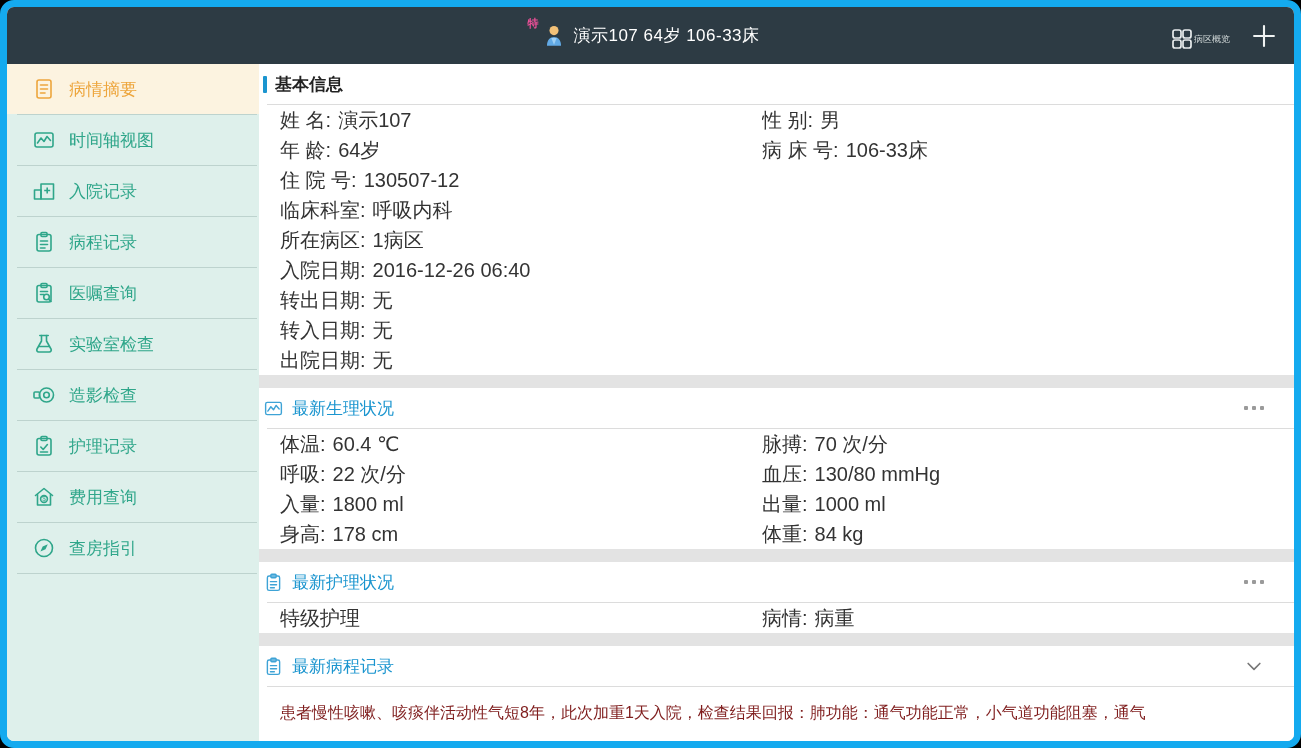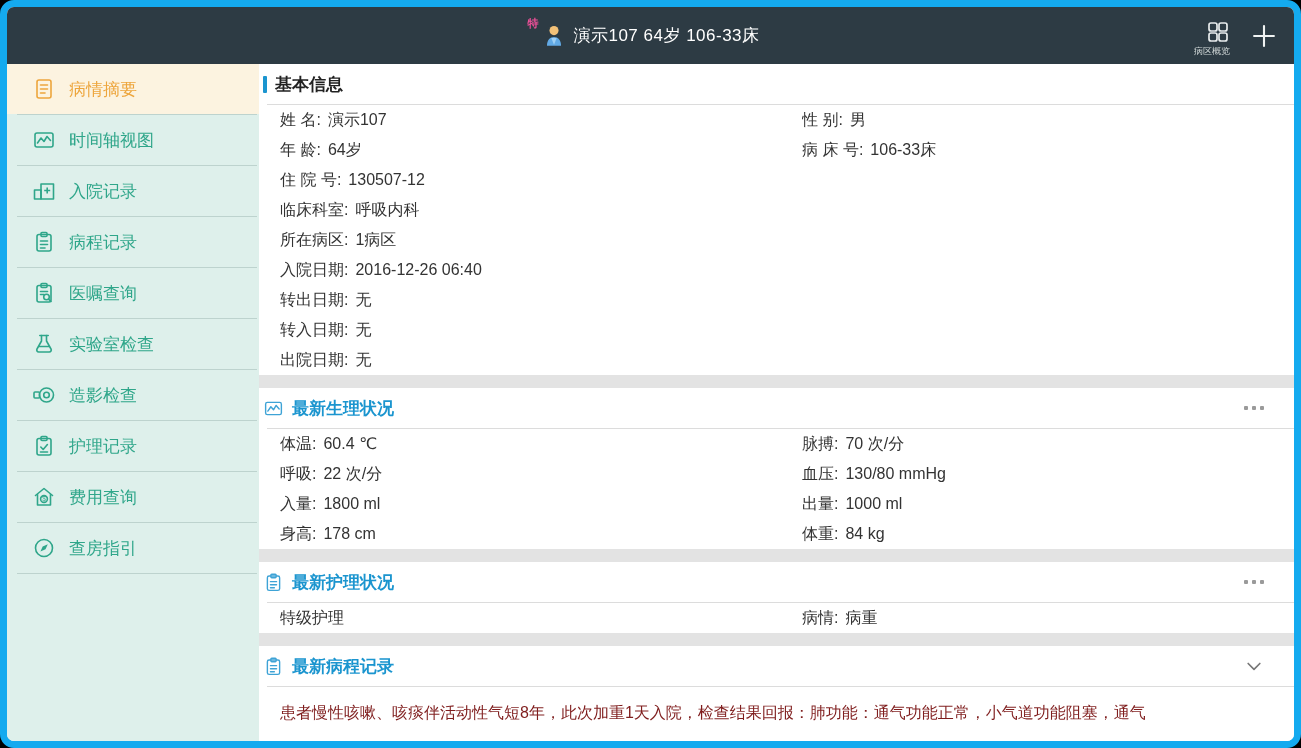--- a/index.html
+++ b/index.html
@@ -22,21 +22,21 @@
     position: absolute; left: -14px; top: -7px;
     color: #f0509a; font-size: 11px; font-weight: bold;
   }
   .person-svg { width: 26px; height: 26px; display: block; }
   .patient-title { color: #ffffff; font-size: 17px; letter-spacing: 0.5px; text-align: center; }
 
   .titlebar-right {
     position: absolute; right: 16px; top: 0; height: 100%;
     display: flex; align-items: center; gap: 20px;
   }
-  .ward-overview { display: flex; flex-direction: column; align-items: flex-end; cursor: pointer; margin-top: 6px; }
+  .ward-overview { display: flex; align-items: center; cursor: pointer; margin-top: 6px; }
   .ward-overview svg { width: 24px; height: 24px; }
   .ward-overview-label { color: #cfd6d6; font-size: 9px; margin-top: 1px; }
   .add-btn { width: 28px; height: 28px; cursor: pointer; }
   .add-btn svg { width: 28px; height: 28px; }
 
   
   .app-body { display: flex; height: 677px; }
 
   
   .sidebar { width: 252px; background: #def0eb; flex: none; }
@@ -51,33 +51,33 @@
 
   
   .main { flex: 1; background: #fff; color: #333; overflow: hidden; }
 
   .sec-head {
     height: 40px; display: flex; align-items: center;
     padding-left: 4px; gap: 8px;
   }
   .blue-bar { width: 4px; height: 17px; background: #1b95cf; border-radius: 1px; }
   .sec-title-dark { font-size: 17px; font-weight: bold; color: #222; }
-  .sec-title-blue { font-size: 17px; font-weight: bold; color: #1b95cf; }
+  .sec-title-blue { font-size: 17px; font-weight: normal; color: #1b95cf; }
   .sec-head .head-icon { width: 21px; height: 21px; color: #3ea3d6; }
   .sec-head .head-icon svg { width: 21px; height: 21px; display: block; }
   .head-action { margin-left: auto; margin-right: 30px; cursor: pointer; display: flex; align-items: center; }
   .dots { display: flex; gap: 4px; }
   .dots span { width: 4px; height: 4px; background: #9a9a9a; border-radius: 1px; display: block; }
   .chevron svg { width: 20px; height: 20px; display: block; }
 
   .hr { height: 1px; background: #dcdcdc; margin-left: 8px; }
   .band { height: 13px; background: #e3e3e3; }
 
   .rows { padding-left: 21px; }
-  .frow { display: grid; grid-template-columns: 482px 1fr; height: 30px; line-height: 30px; font-size: 16px; gap: 40px; }
+  .frow { display: grid; grid-template-columns: 482px 1fr; height: 30px; line-height: 30px; font-size: 20px; }
   .cell { white-space: nowrap; overflow: hidden; }
   .flabel { color: #333; }
   .fvalue { color: #333; margin-left: 7px; }
 
   .note {
     padding: 13px 40px 0 21px; font-size: 16px; line-height: 26px; color: #7f1d1d;
     white-space: nowrap; overflow: hidden;
   }
 </style>
 </head>

